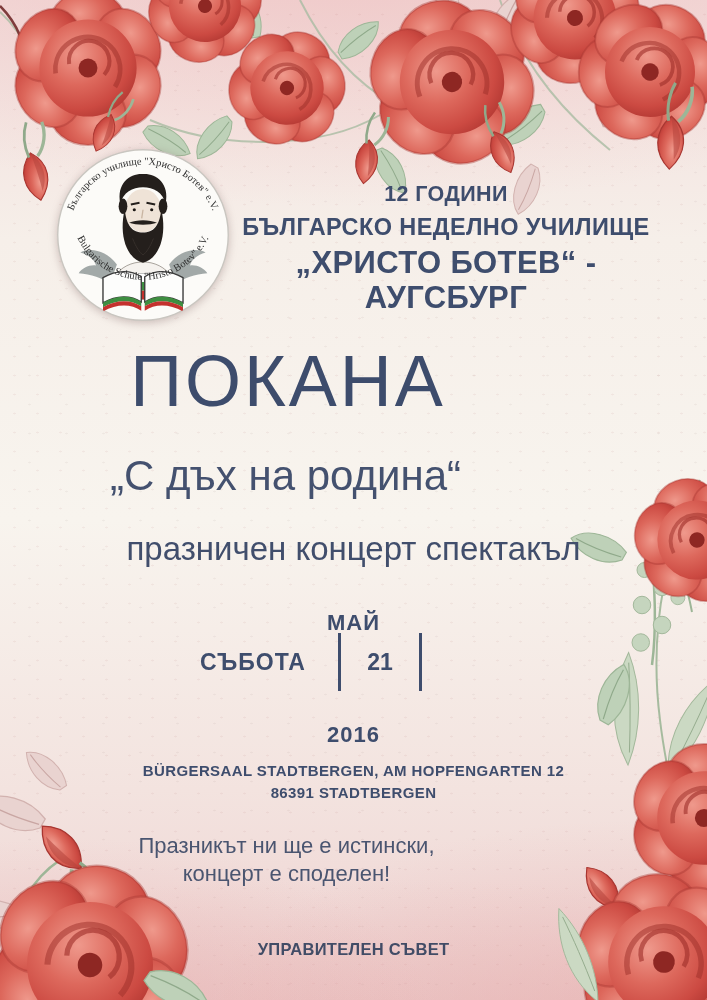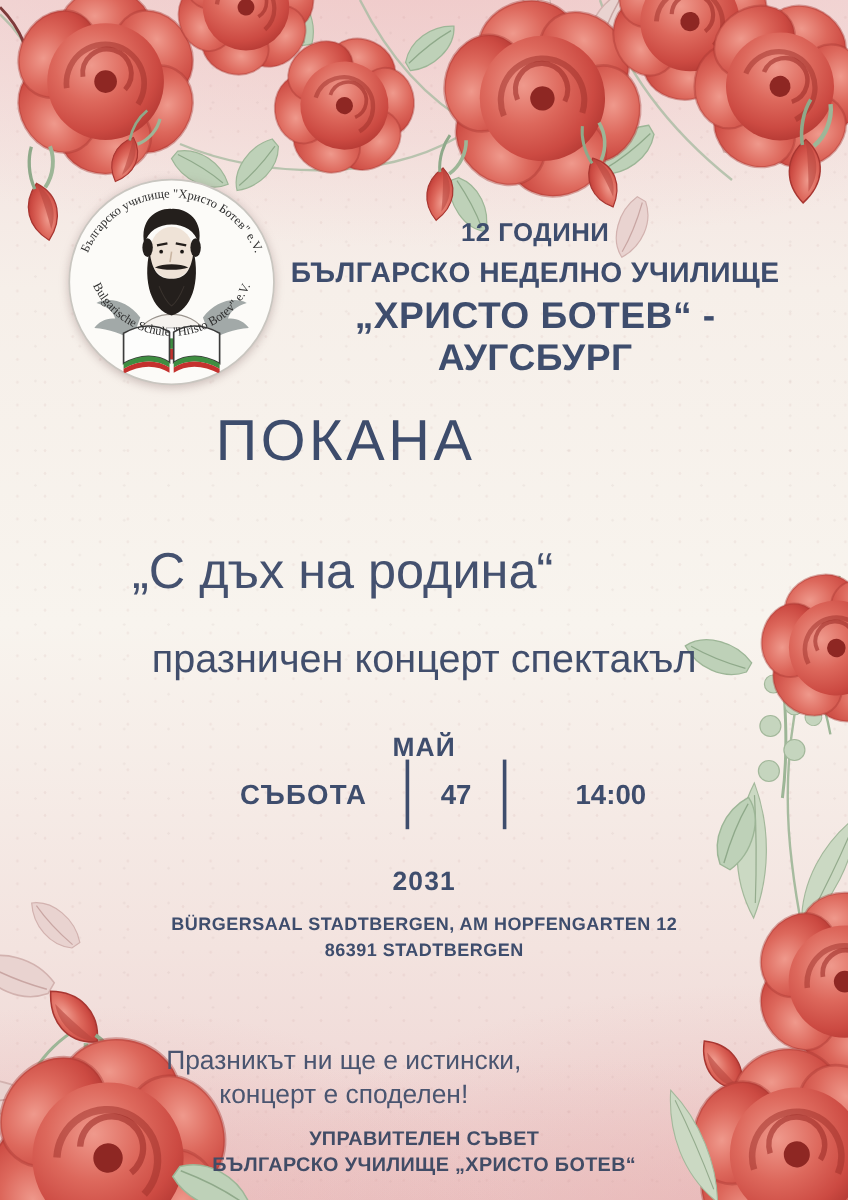--- a/index.html
+++ b/index.html
@@ -29,34 +29,34 @@
       radial-gradient(900px 230px at 50% 105%, rgba(226,164,164,.30), transparent 75%);
   }
   .florals{position:absolute;left:0;top:0;z-index:1;pointer-events:none;}
   .logo{position:absolute;left:56px;top:148px;width:174px;height:174px;z-index:3;
         filter:drop-shadow(0 2px 4px rgba(120,90,90,.35));}
   .txt{position:absolute;z-index:2;color:#3e4d6d;text-align:center;}
   .header-block{top:178px;left:218px;width:456px;font-weight:700;letter-spacing:.4px;}
   .header-line1{font-size:21.5px;line-height:32px;}
   .header-line2{font-size:23.5px;line-height:35px;}
   .header-line3{font-size:31px;line-height:35px;}
-  .title{top:340px;left:0;width:576px;font-size:48px;font-weight:400;letter-spacing:3px;color:#3d4c6c;}
+  .title{top:340px;left:0;width:576px;font-size:72px;font-weight:400;letter-spacing:3px;color:#3d4c6c;}
   .event-name{top:452px;left:0;width:571px;font-size:42px;font-weight:400;color:#44516f;}
   .event-sub{top:530px;left:0;width:707px;font-size:33px;font-weight:400;color:#414e6c;}
   .month{top:610px;left:0;width:707px;font-size:22px;font-weight:700;letter-spacing:1px;}
   .date-row{top:631px;left:0;width:707px;height:62px;margin-left:28px;}
   .date-row .cell{position:absolute;top:0;height:62px;line-height:62px;font-weight:700;font-size:23px;color:#3e4d6d;text-align:center;}
   .weekday{left:140px;width:170px;letter-spacing:1px;}
   .day{left:312px;width:80px;}
   .time{left:402px;width:158px;}
   .vbar{position:absolute;top:2px;width:3px;height:58px;background:#3e4d6d;}
   .vbar1{left:310px;} .vbar2{left:391px;}
   .year{top:722px;left:0;width:707px;font-size:22px;font-weight:700;letter-spacing:1px;}
   .venue{top:760px;left:0;width:707px;font-size:15px;font-weight:700;line-height:22px;letter-spacing:.4px;}
-  .message{top:870px;left:0;width:573px;font-size:22px;font-weight:400;color:#4a5570;line-height:28px;}
+  .message{top:832px;left:0;width:573px;font-size:22px;font-weight:400;color:#4a5570;line-height:28px;}
   .footer{top:938px;left:0;width:707px;font-size:16.5px;font-weight:600;color:#414c66;line-height:22px;letter-spacing:.3px;}
 </style>
 </head>
 <body>
 
 <div class="poster">
 
   <svg class="florals" width="707" height="1000" viewBox="0 0 707 1000" aria-hidden="true">
     <defs>
       <radialGradient id="roseGrad" cx="38%" cy="36%" r="75%">
@@ -226,34 +226,32 @@
 
   <div class="txt title">ПОКАНА</div>
 
   <div class="txt event-name">„С дъх на родина“</div>
   <div class="txt event-sub">празничен концерт спектакъл</div>
 
   <div class="txt month">МАЙ</div>
   <div class="txt date-row">
     <span class="cell weekday">СЪБОТА</span>
     <span class="vbar vbar1"></span>
-    <span class="cell day">47</span>
+    <span class="cell day">21</span>
     <span class="vbar vbar2"></span>
-    <span class="cell time">14:00</span>
-  </div>
-  <div class="txt year">2031</div>
+  </div>
+  <div class="txt year">2016</div>
 
   <div class="txt venue">
     <div>BÜRGERSAAL STADTBERGEN, AM HOPFENGARTEN 12</div>
     <div>86391 STADTBERGEN</div>
   </div>
 
   <div class="txt message">
     <div>Празникът ни ще е истински,</div>
     <div>концерт е споделен!</div>
   </div>
 
   <div class="txt footer">
     <div>УПРАВИТЕЛЕН СЪВЕТ</div>
-    <div>БЪЛГАРСКО УЧИЛИЩЕ „ХРИСТО БОТЕВ“</div>
   </div>
 
 </div>
 
 </body></html>

